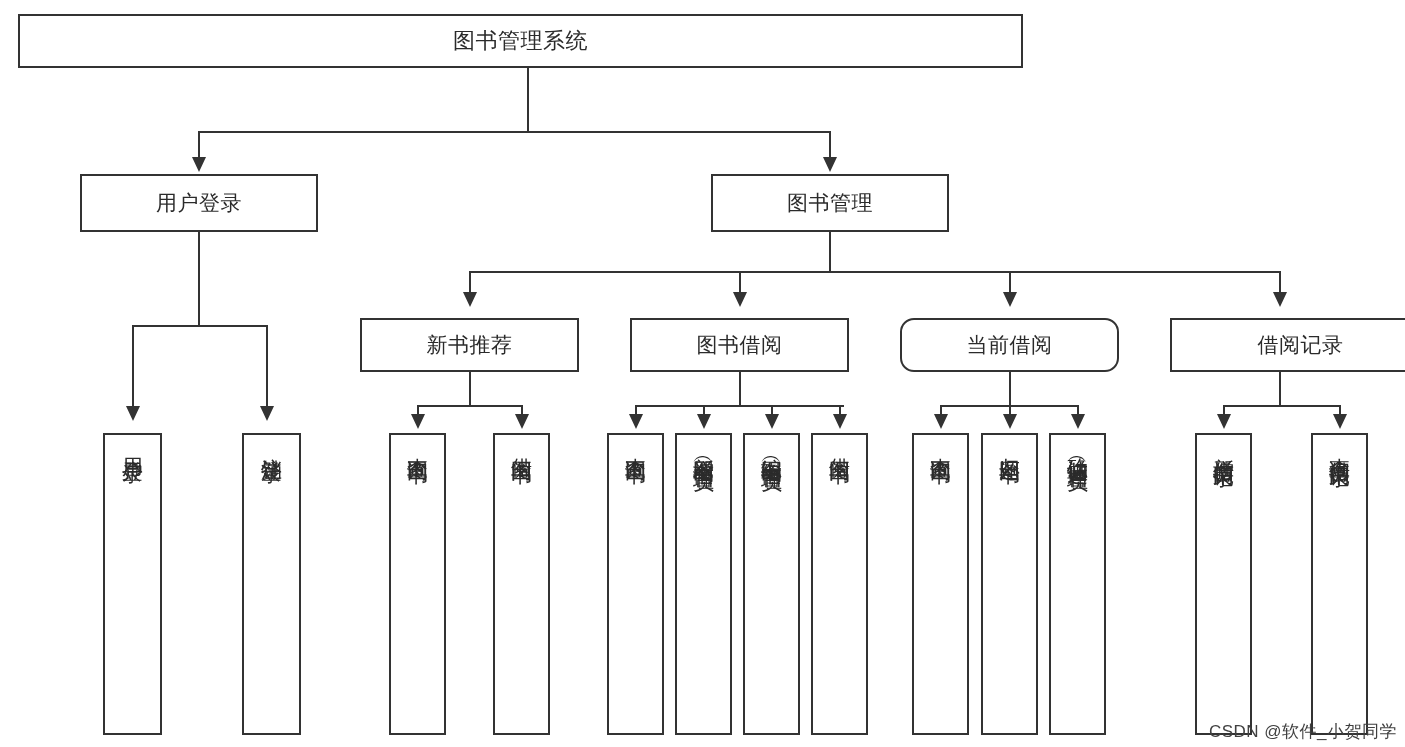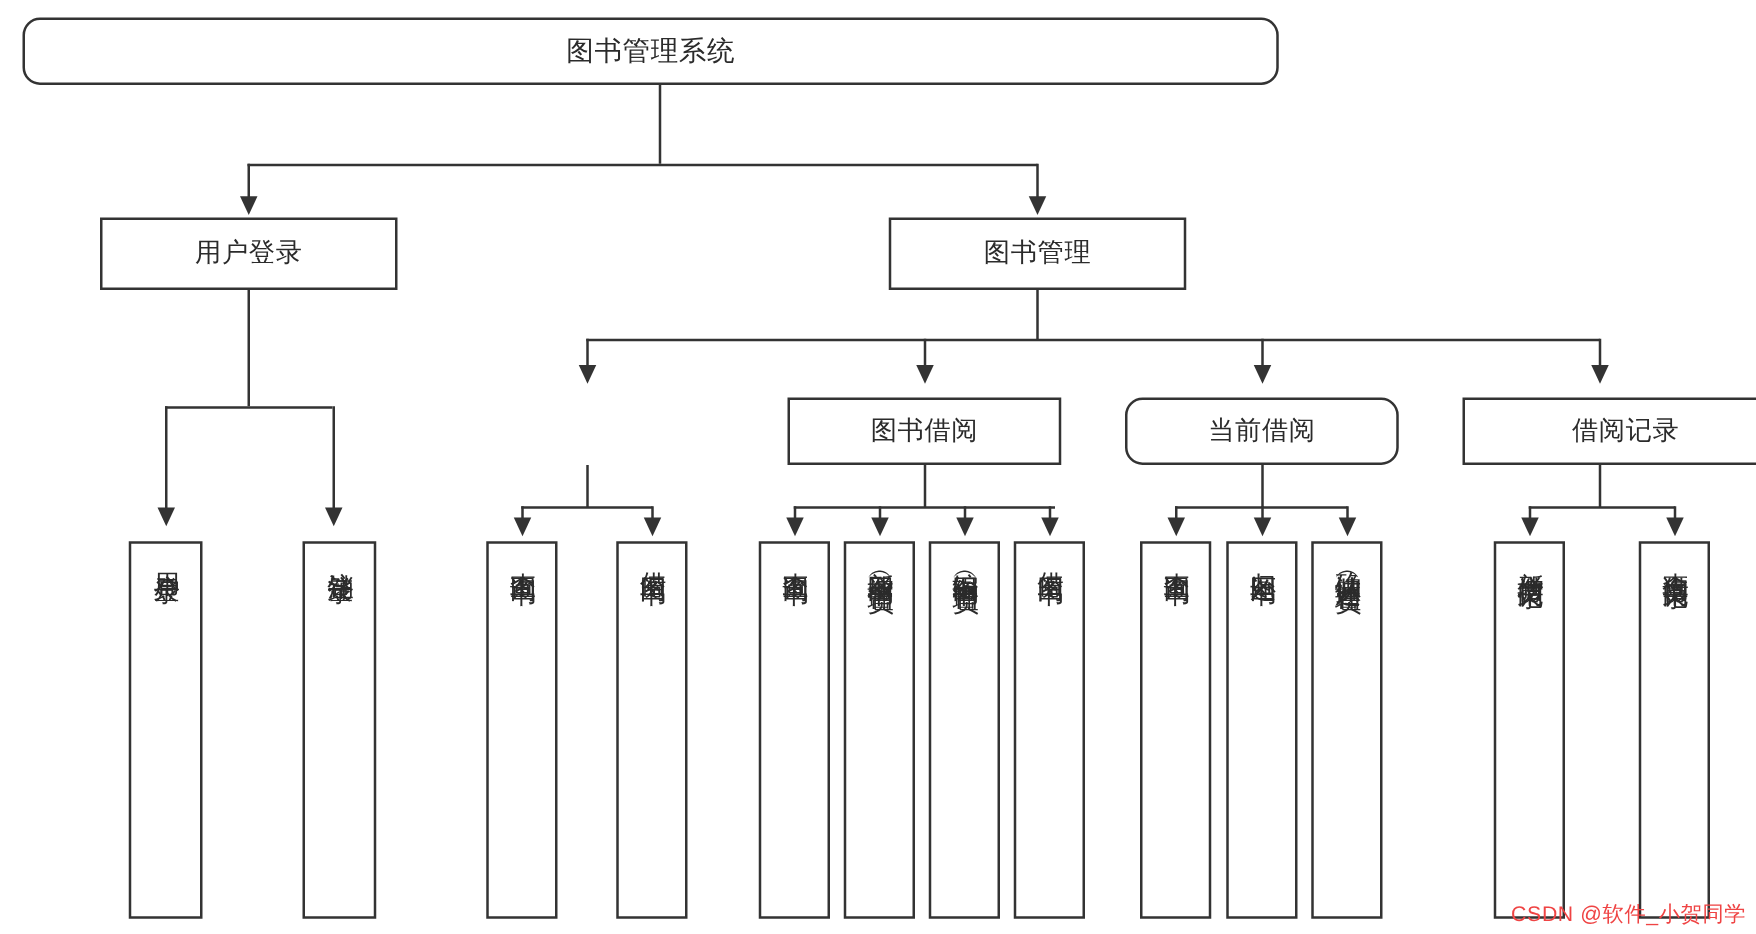--- a/index.html
+++ b/index.html
@@ -69,32 +69,32 @@
     border-left: 7px solid transparent;
     border-right: 7px solid transparent;
     border-top: 15px solid #333333;
   }
   
   #watermark {
     position: absolute;
     right: 8px;
     bottom: 4px;
     font-size: 17px;
-    color: #ef4444;
+    color: #404040;
     letter-spacing: 0.5px;
     white-space: nowrap;
     pointer-events: none;
   }
 </style>
 </head>
 <body>
 
 <div id="canvas">
 
-  <div class="node h root" style="left:18px; top:14px; width:1005px; height:54px;border-radius:14px;">
+  <div class="node h root" style="left:18px; top:14px; width:1005px; height:54px;">
     <span class="label">图书管理系统</span>
   </div>
 
   <div class="vline" style="left:527px; top:68px; height:63px;"></div>
 
   <div class="hline" style="left:198px; top:131px; width:632px;"></div>
 
   <div class="vline" style="left:198px; top:131px; height:30px;"></div>
   <div class="arrow" style="left:192px; top:157px;"></div>
   <div class="vline" style="left:829px; top:131px; height:30px;"></div>
@@ -119,20 +119,23 @@
   <div class="hline" style="left:469px; top:271px; width:811px;"></div>
   <div class="vline" style="left:469px; top:271px; height:25px;"></div>
   <div class="arrow" style="left:463px; top:292px;"></div>
   <div class="vline" style="left:739px; top:271px; height:25px;"></div>
   <div class="arrow" style="left:733px; top:292px;"></div>
   <div class="vline" style="left:1009px; top:271px; height:25px;"></div>
   <div class="arrow" style="left:1003px; top:292px;"></div>
   <div class="vline" style="left:1279px; top:271px; height:25px;"></div>
   <div class="arrow" style="left:1273px; top:292px;"></div>
 
+  <div class="node h" style="left:360px; top:318px; width:219px; height:54px;">
+    <span class="label">新书推荐</span>
+  </div>
   <div class="node h" style="left:630px; top:318px; width:219px; height:54px;">
     <span class="label">图书借阅</span>
   </div>
   <div class="node h" style="left:900px; top:318px; width:219px; height:54px;border-radius:14px;">
     <span class="label">当前借阅</span>
   </div>
   <div class="node h" style="left:1170px; top:318px; width:261px; height:54px;">
     <span class="label">借阅记录</span>
   </div>
 

